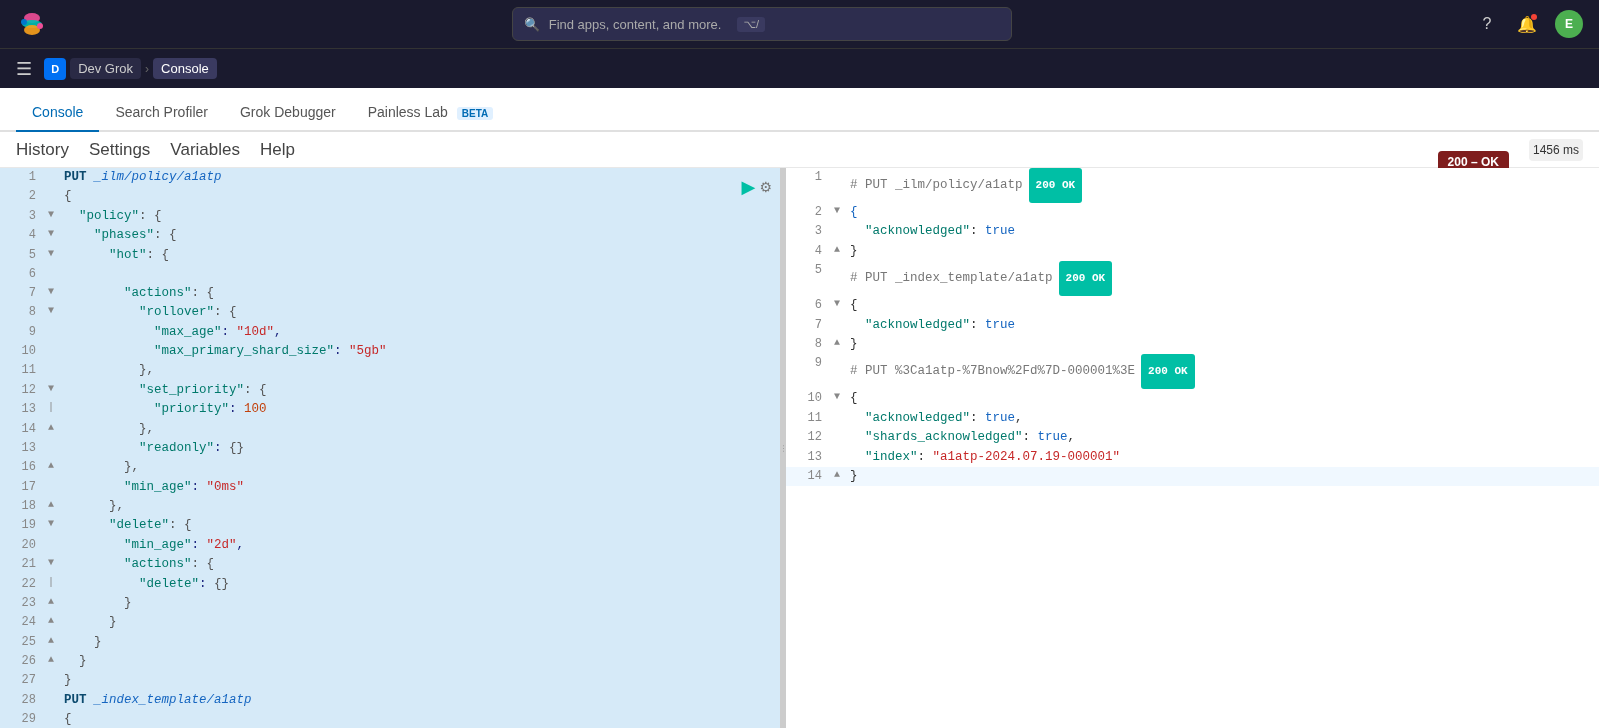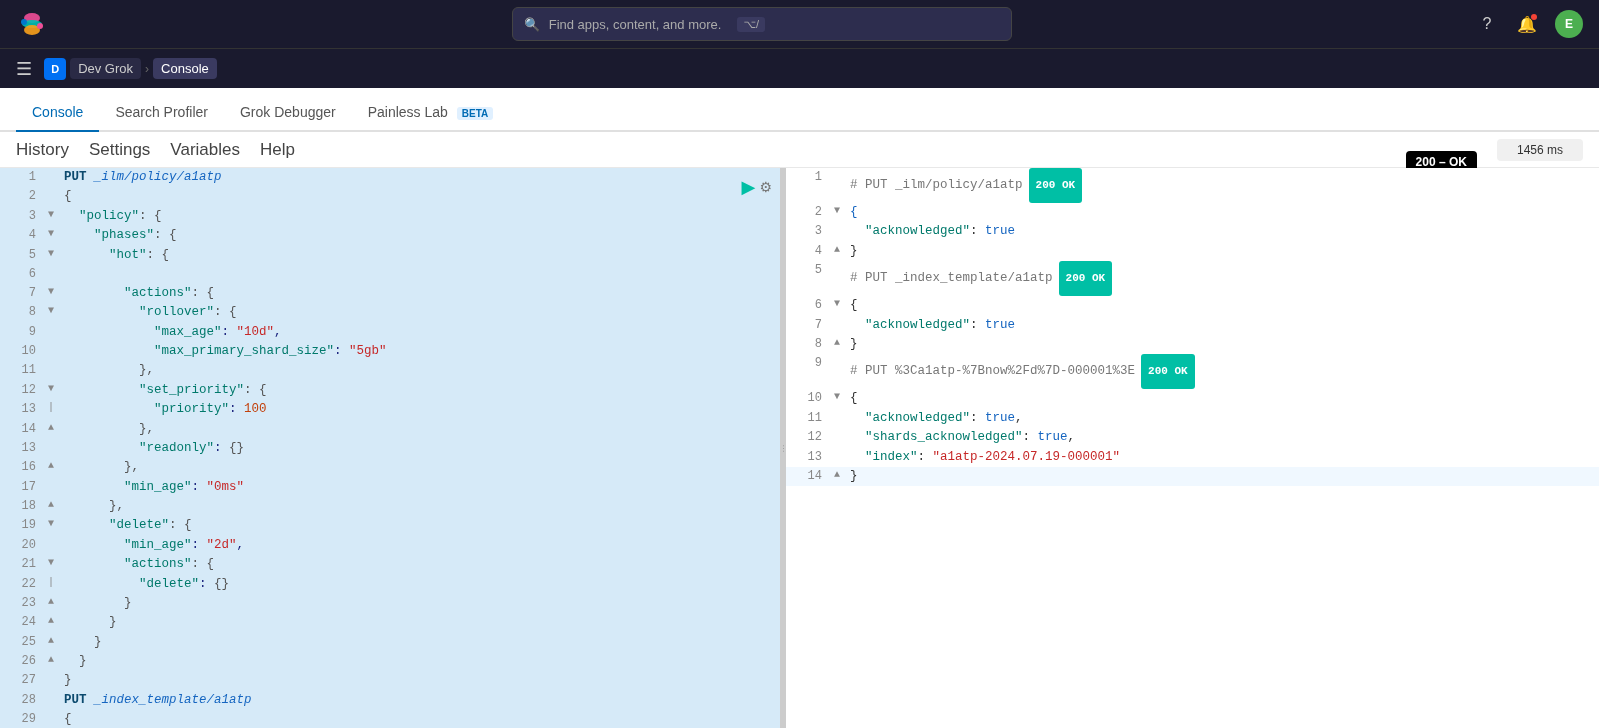--- a/index.html
+++ b/index.html
@@ -151,33 +151,33 @@
       gap: 20px;
       border-bottom: 1px solid #e8e8e8;
     }
     .toolbar-item {
       font-size: 17px;
       color: #444;
       cursor: pointer;
     }
     .status-badge {
       margin-left: auto;
-      background: #000000;
+      background: #7f1d1d;
       color: white;
       font-size: 12px;
       font-weight: bold;
       padding: 4px 10px;
       border-radius: 4px;
       margin-top: 24px;
     }
     .time-badge {
       background: #f0f0f0;
       color: #333;
       font-size: 12px;
-      padding: 4px 20px;
+      padding: 4px 4px;
       border-radius: 4px;
     }
 
     
     .editor-layout {
       display: flex;
       height: calc(728px - 48px - 40px - 44px - 36px);
       background: #f5f5f5;
     }
 

